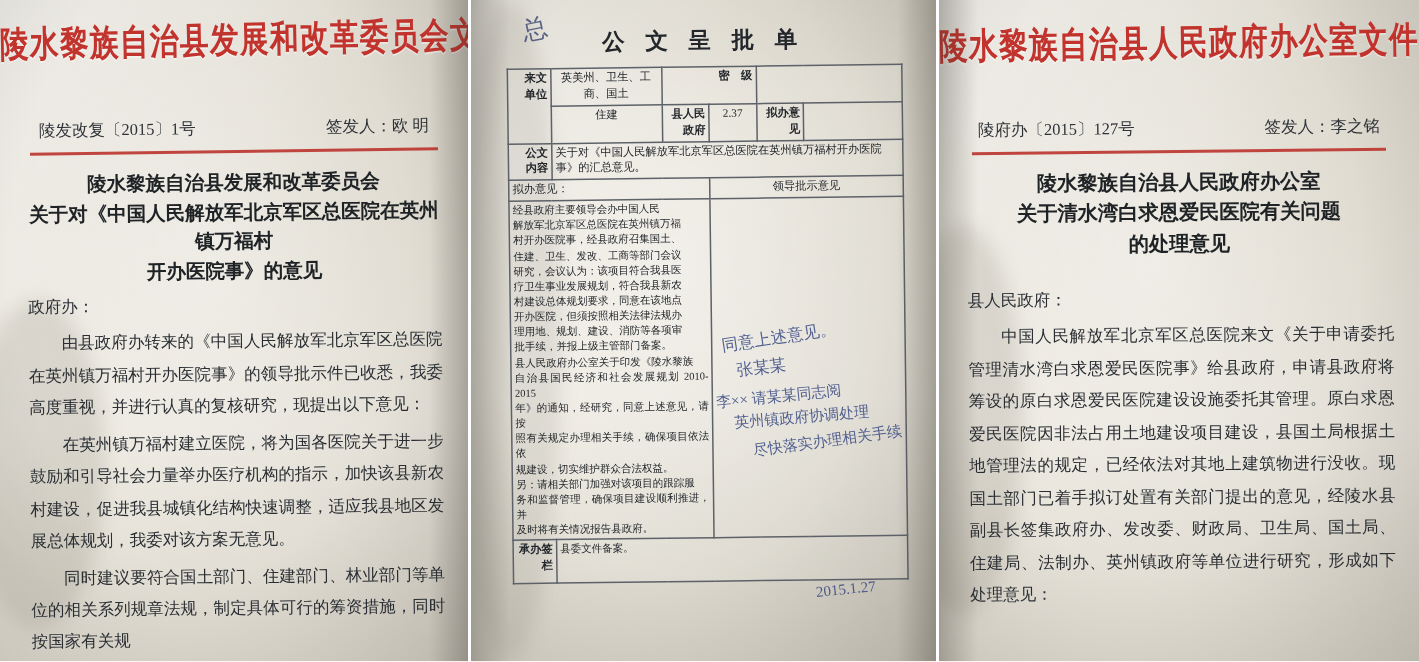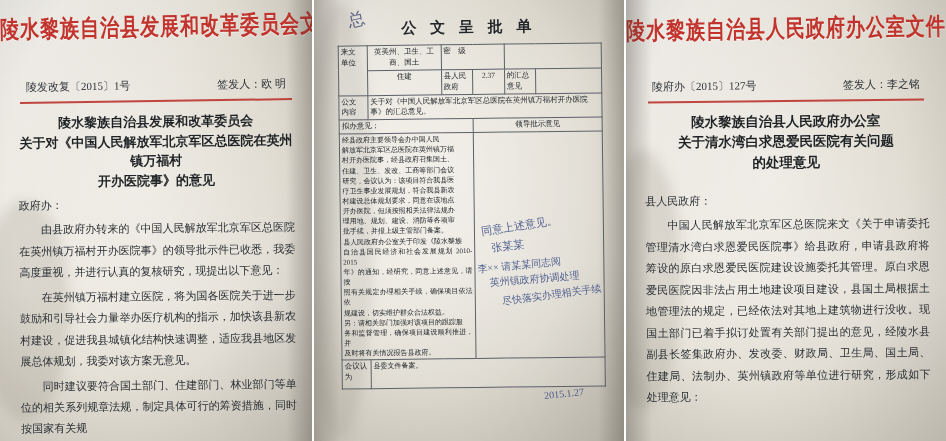--- a/index.html
+++ b/index.html
@@ -173,21 +173,21 @@
     color: #23272b;
     background: rgba(255,255,255,0.12);
   }
   table.form td {
     border: 1px solid #5d6168;
     padding: 1px 2px;
     vertical-align: top;
     line-height: 1.45;
     height: 12px;
   }
-  td.lbl { text-align: left; width: 11%; }
+  td.lbl { text-align: right; width: 11%; font-weight: bold; }
   td.val { text-align: center; }
   .cellbig { height: 40px; }
   .opin {
     height: 150px;
     font-size: 7px;
     line-height: 1.5;
     text-align: justify;
   }
   .opin .ln { display: block; }
   .lead {
@@ -280,21 +280,21 @@
           <tr>
             <td class="lbl" rowspan="2">来文<br>单位</td>
             <td class="val">英美州、卫生、工商、国土</td>
             <td class="lbl" colspan="2">密　级</td>
             <td class="val" colspan="2"></td>
           </tr>
           <tr>
             <td class="val">住建</td>
             <td class="lbl">县人民政府</td>
             <td class="val">2.37</td>
-            <td class="lbl">的汇总意见</td>
+            <td class="lbl">拟办意见</td>
             <td class="val"></td>
           </tr>
           <tr>
             <td class="lbl">公文<br>内容</td>
             <td class="cellbig" colspan="5">关于对《中国人民解放军北京军区总医院在英州镇万福村开办医院事》的汇总意见。</td>
           </tr>
           <tr>
             <td colspan="3" style="height:10px">拟办意见：</td>
             <td colspan="3" style="height:10px;text-align:center">领导批示意见</td>
           </tr>
@@ -321,21 +321,21 @@
             </td>
             <td class="lead" colspan="3">
               <span class="sig-blue sig1">同意上述意见。</span>
               <span class="sig-blue sig2">张某某</span>
               <span class="sig-blue sig3">李××  请某某同志阅</span>
               <span class="sig-blue sig4">英州镇政府协调处理</span>
               <span class="sig-blue sig5">尽快落实办理相关手续</span>
             </td>
           </tr>
           <tr>
-            <td class="lbl" style="height:26px">会议认为</td>
+            <td class="lbl" style="height:26px">承办签栏</td>
             <td class="tail" colspan="5">县委文件备案。</td>
           </tr>
         </tbody>
       </table>
     </div>
 
     <div class="note sig-blue" style="left:230px;top:388px;font-size:10px;transform:rotate(-6deg);">2015.1.27</div>
 
     <div class="shadowL"></div>
     <div class="shadowR"></div>

